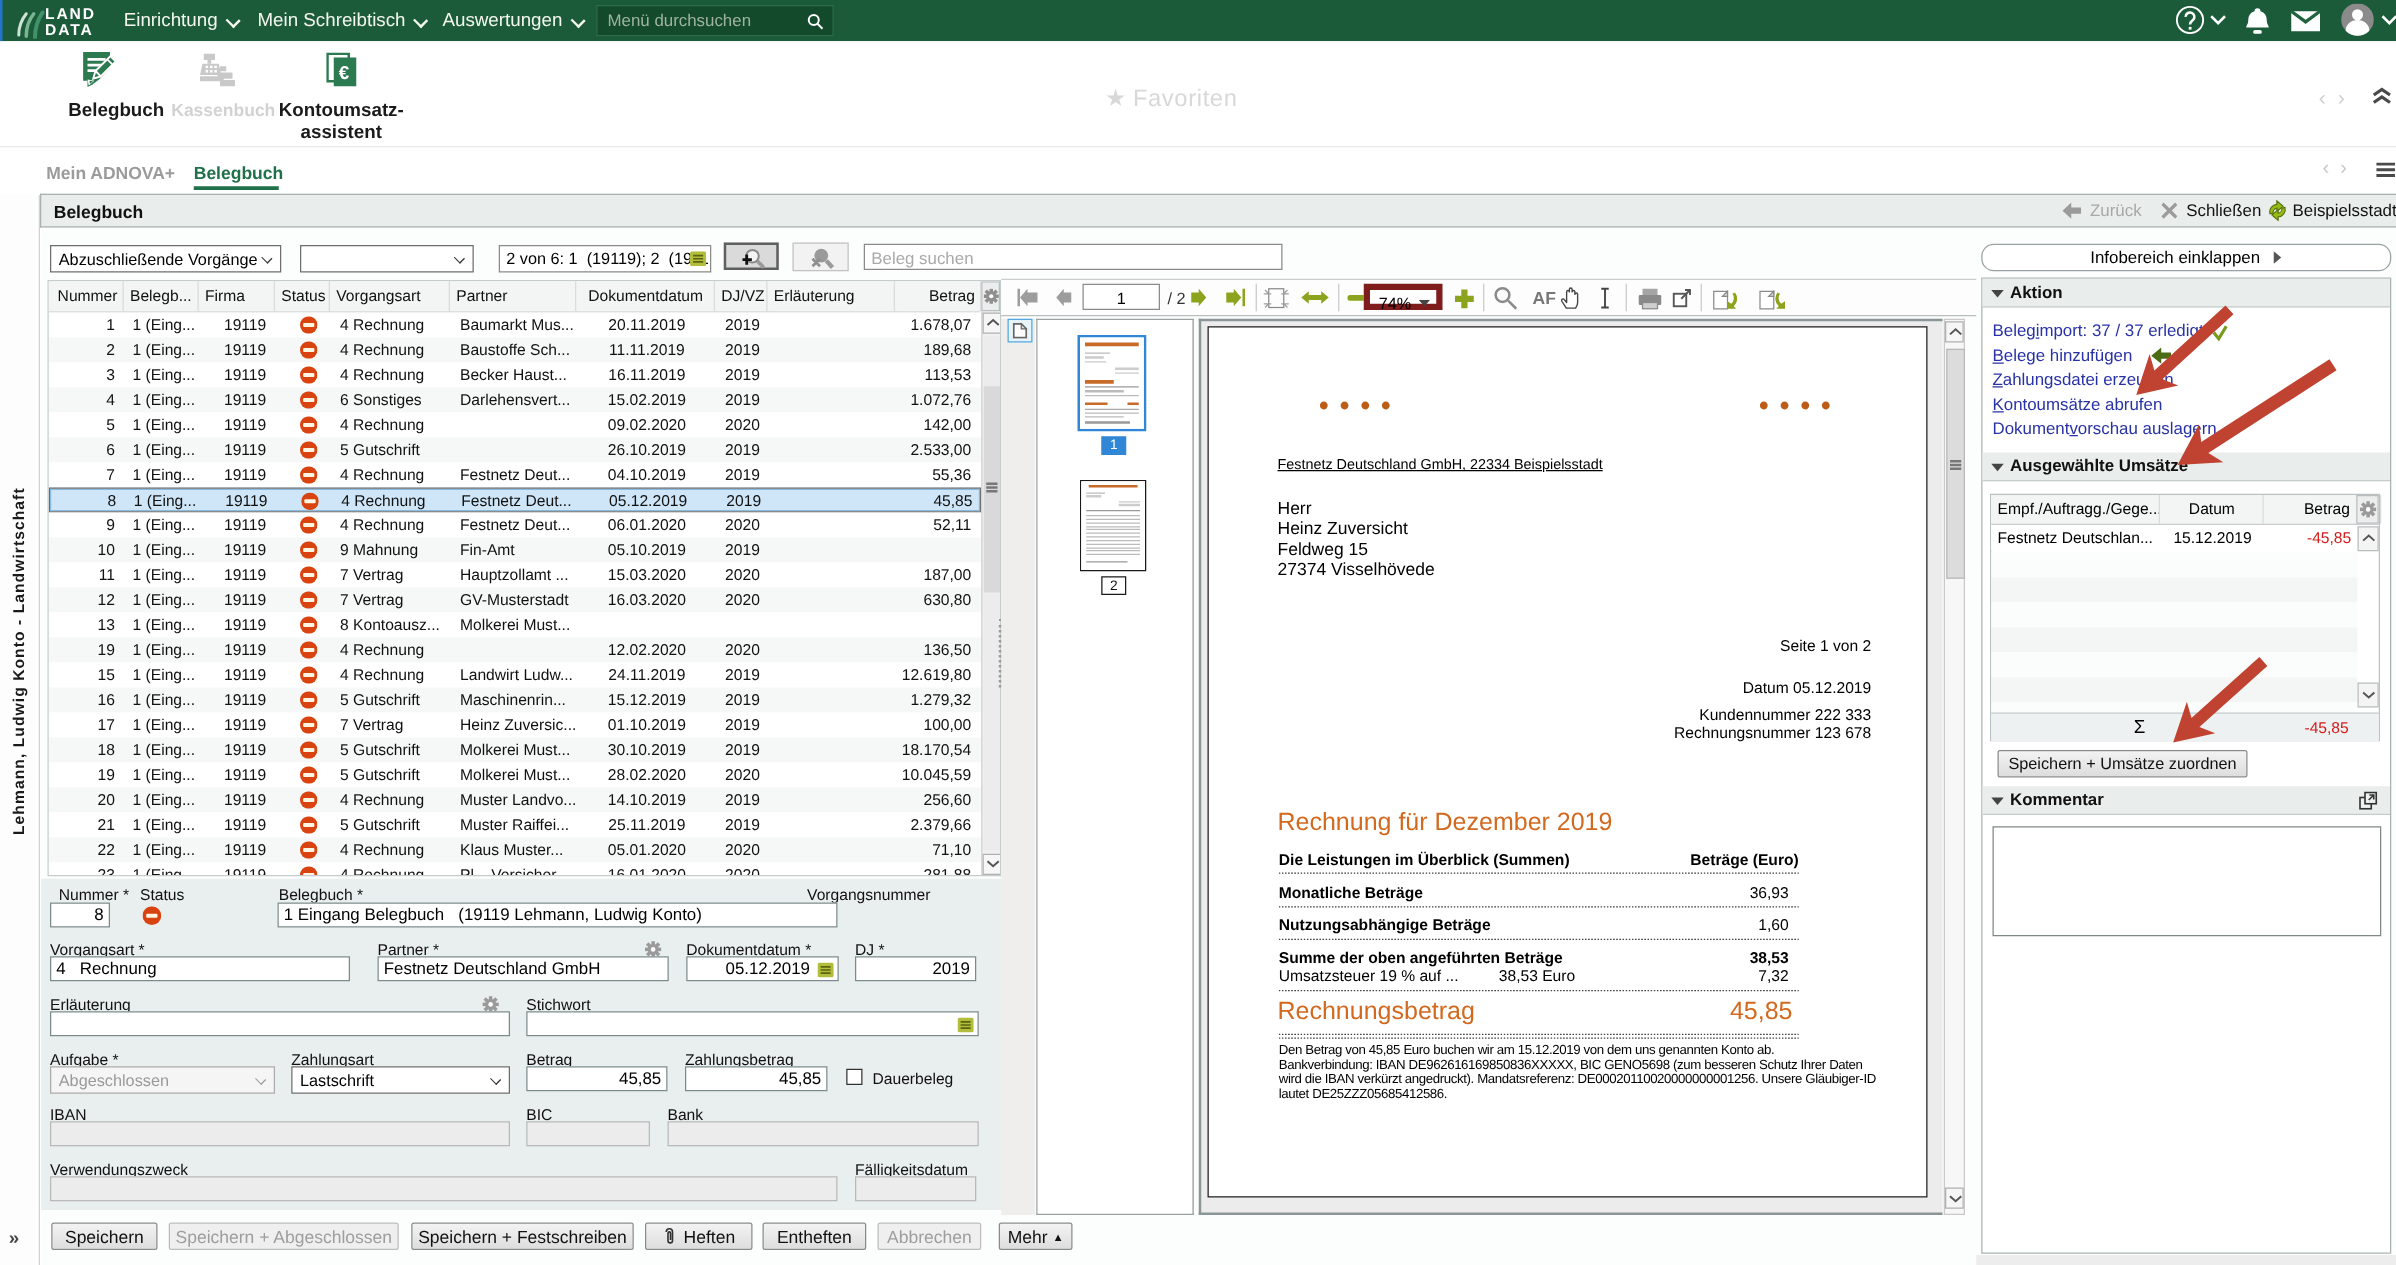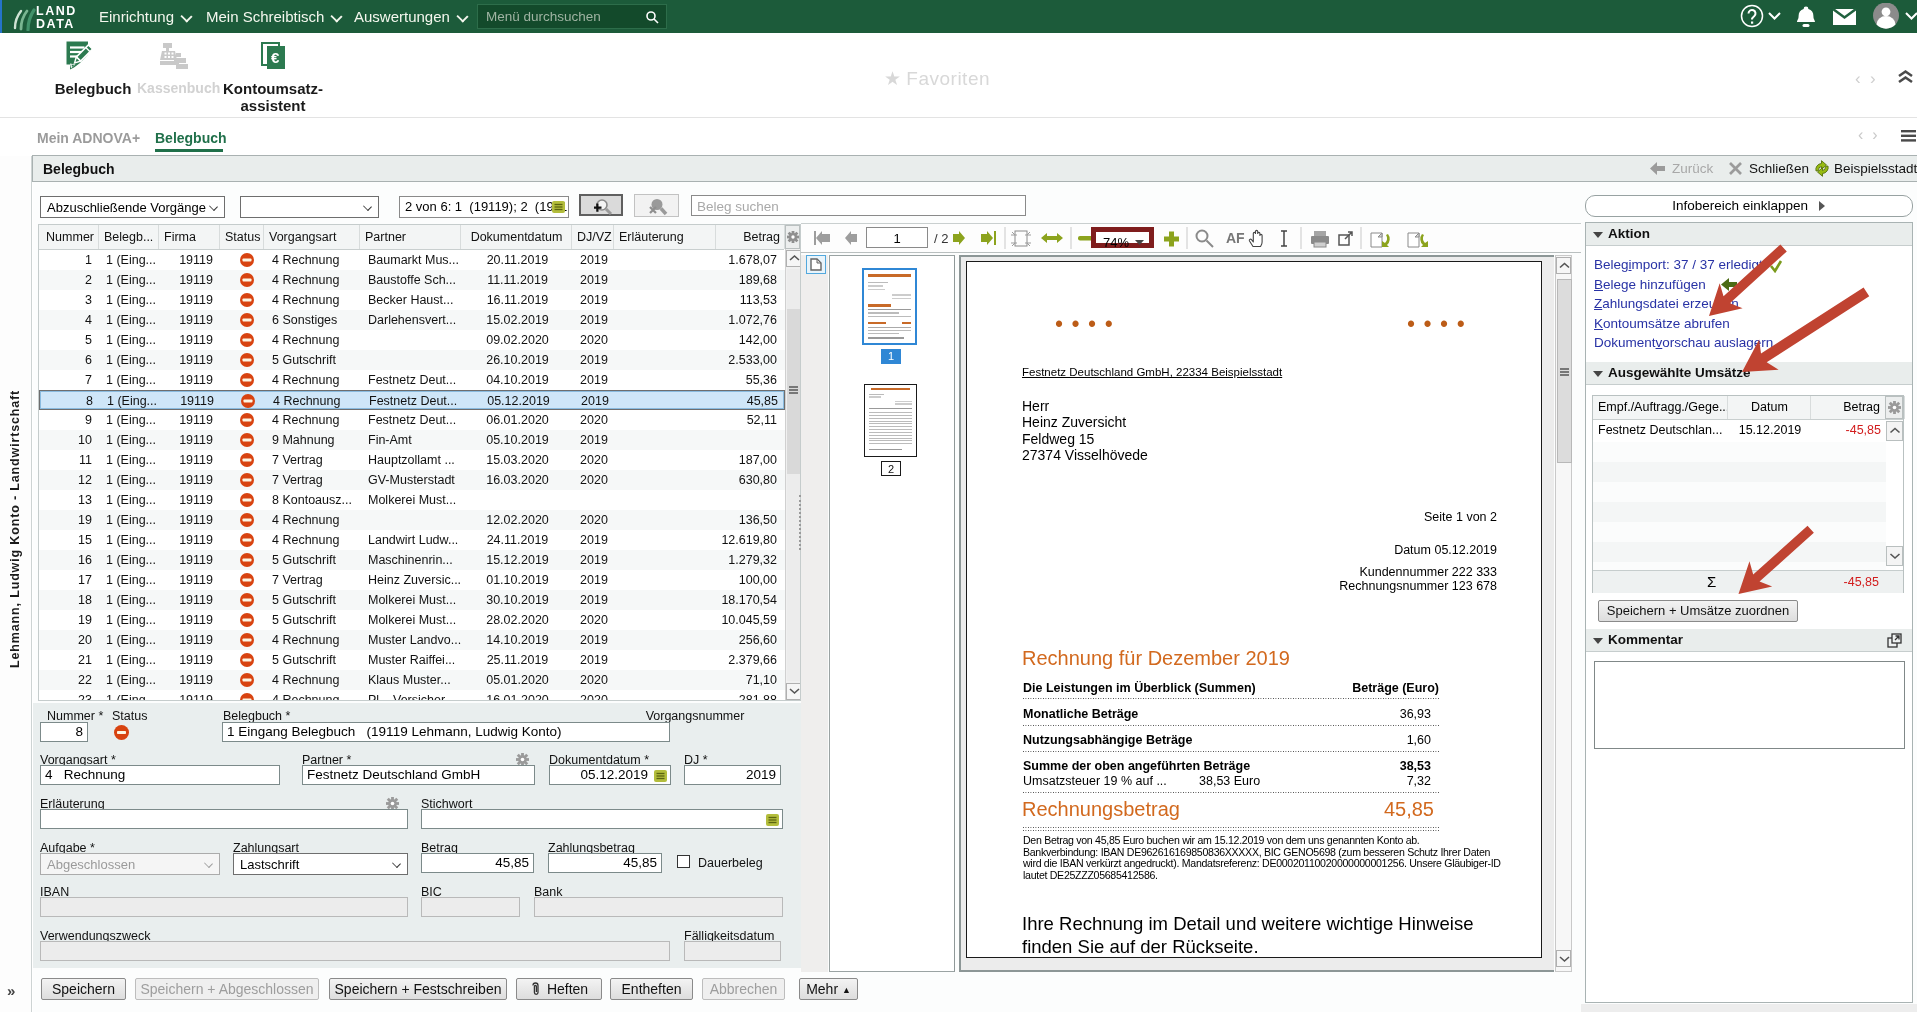--- a/index.html
+++ b/index.html
@@ -858,21 +858,20 @@
   <div class="dot abs" style="left:56px;top:565px;width:416px"></div>
   <div class="dot abs" style="left:56px;top:568px;width:416px"></div>
   <div class="abs" style="left:56px;top:573px;width:470px;font-size:10.6px;letter-spacing:-0.3px;line-height:11.7px;white-space:nowrap">
     <div>
     Den Betrag von 45,85 Euro buchen wir am 15.12.2019 von dem uns genannten Konto ab.<br>
     Bankverbindung: IBAN DE962616169850836XXXXX, BIC GENO5698 (zum besseren Schutz Ihrer Daten<br>
     wird die IBAN verkürzt angedruckt). Mandatsreferenz: DE00020110020000000001256. Unsere Gläubiger-ID<br>
     lautet DE25ZZZ05685412586.
     </div>
   </div>
-  <div class="abs" style="left:55px;top:651px;font-size:18.5px;line-height:22.5px">Ihre Rechnung im Detail und weitere wichtige Hinweise<br>finden Sie auf der Rückseite.</div>
 </div>
 <div id="docsb">
   <div class="sbbtn" style="top:1px;width:15px"><svg width="15" height="16">
         <path d="M3,9.5 l4.5,-4 4.5,4" stroke="#555" stroke-width="1.6" fill="none"></path>
       </svg></div>
   <div class="abs" style="left:1px;top:23px;width:15px;height:184px;background:#dcdcdc;border:1px solid #b8b8b8"></div>
   <div class="abs" style="left:4px;top:112px;width:9px;height:1.5px;background:#777;box-shadow:0 3px #777,0 6px #777"></div>
   <div class="sbbtn" style="top:694px;width:15px"><svg width="15" height="16">
         <path d="M3,6 l4.5,4 4.5,-4" stroke="#555" stroke-width="1.6" fill="none"></path>
       </svg></div>

